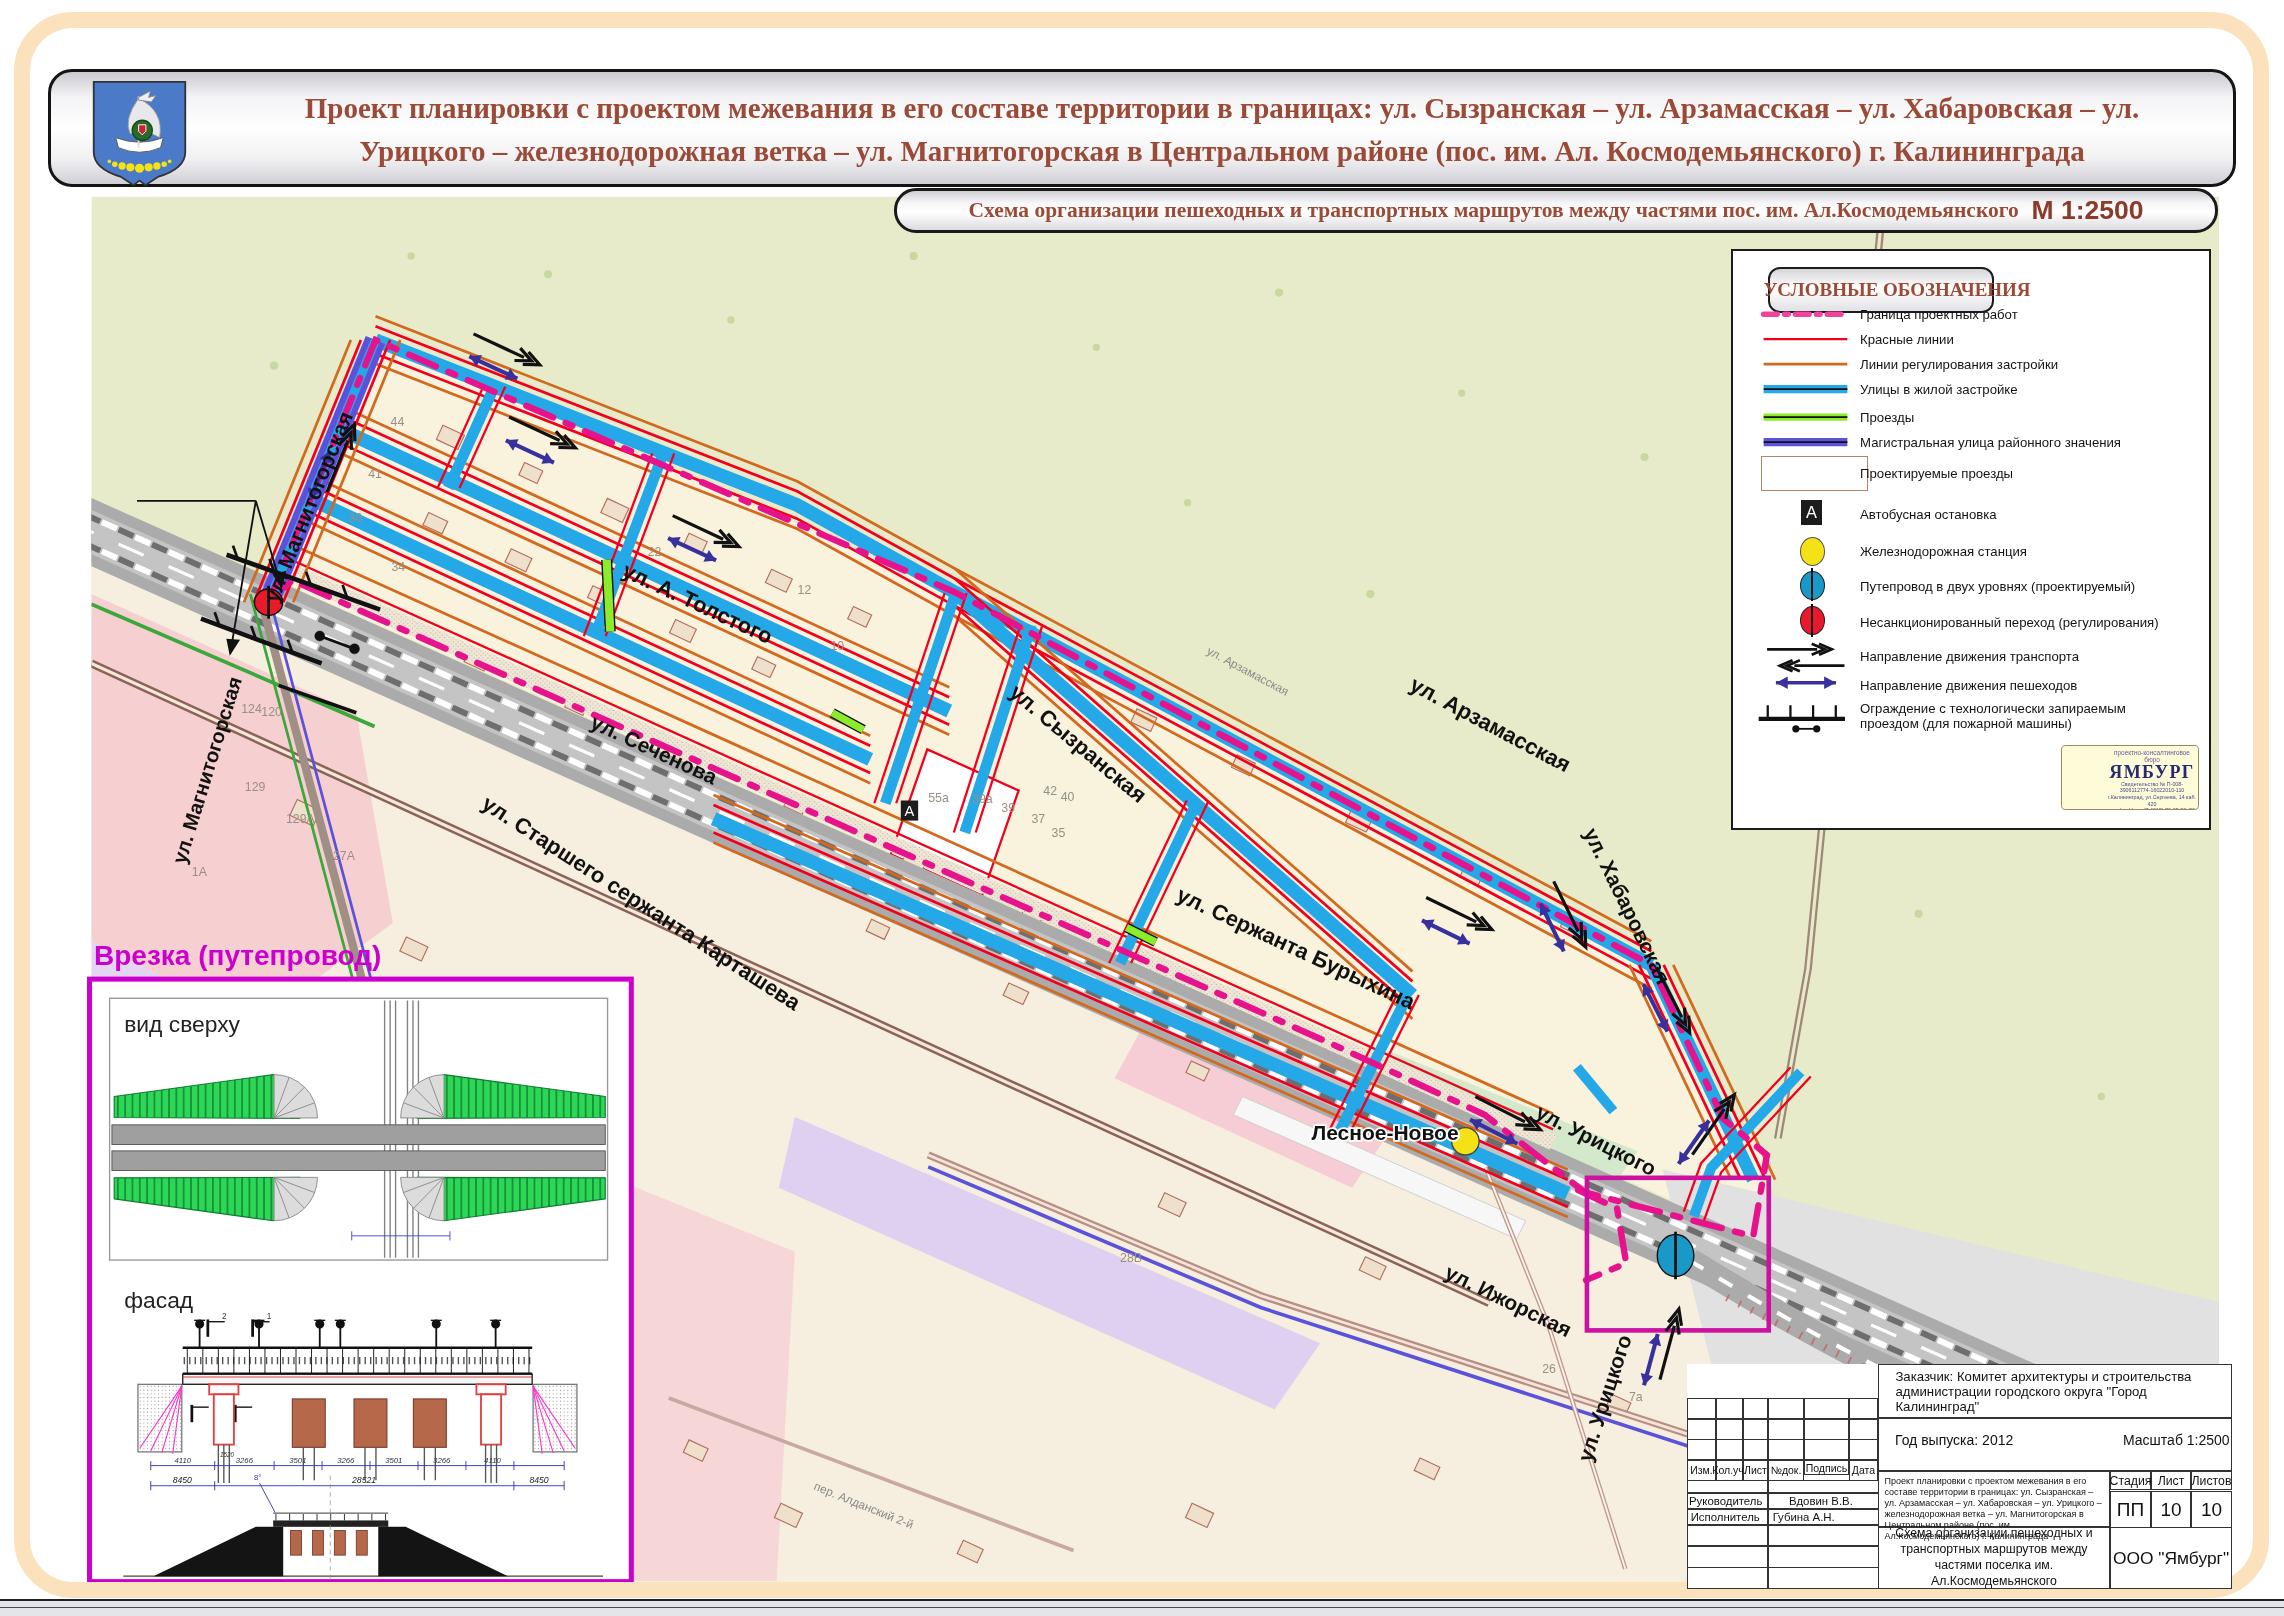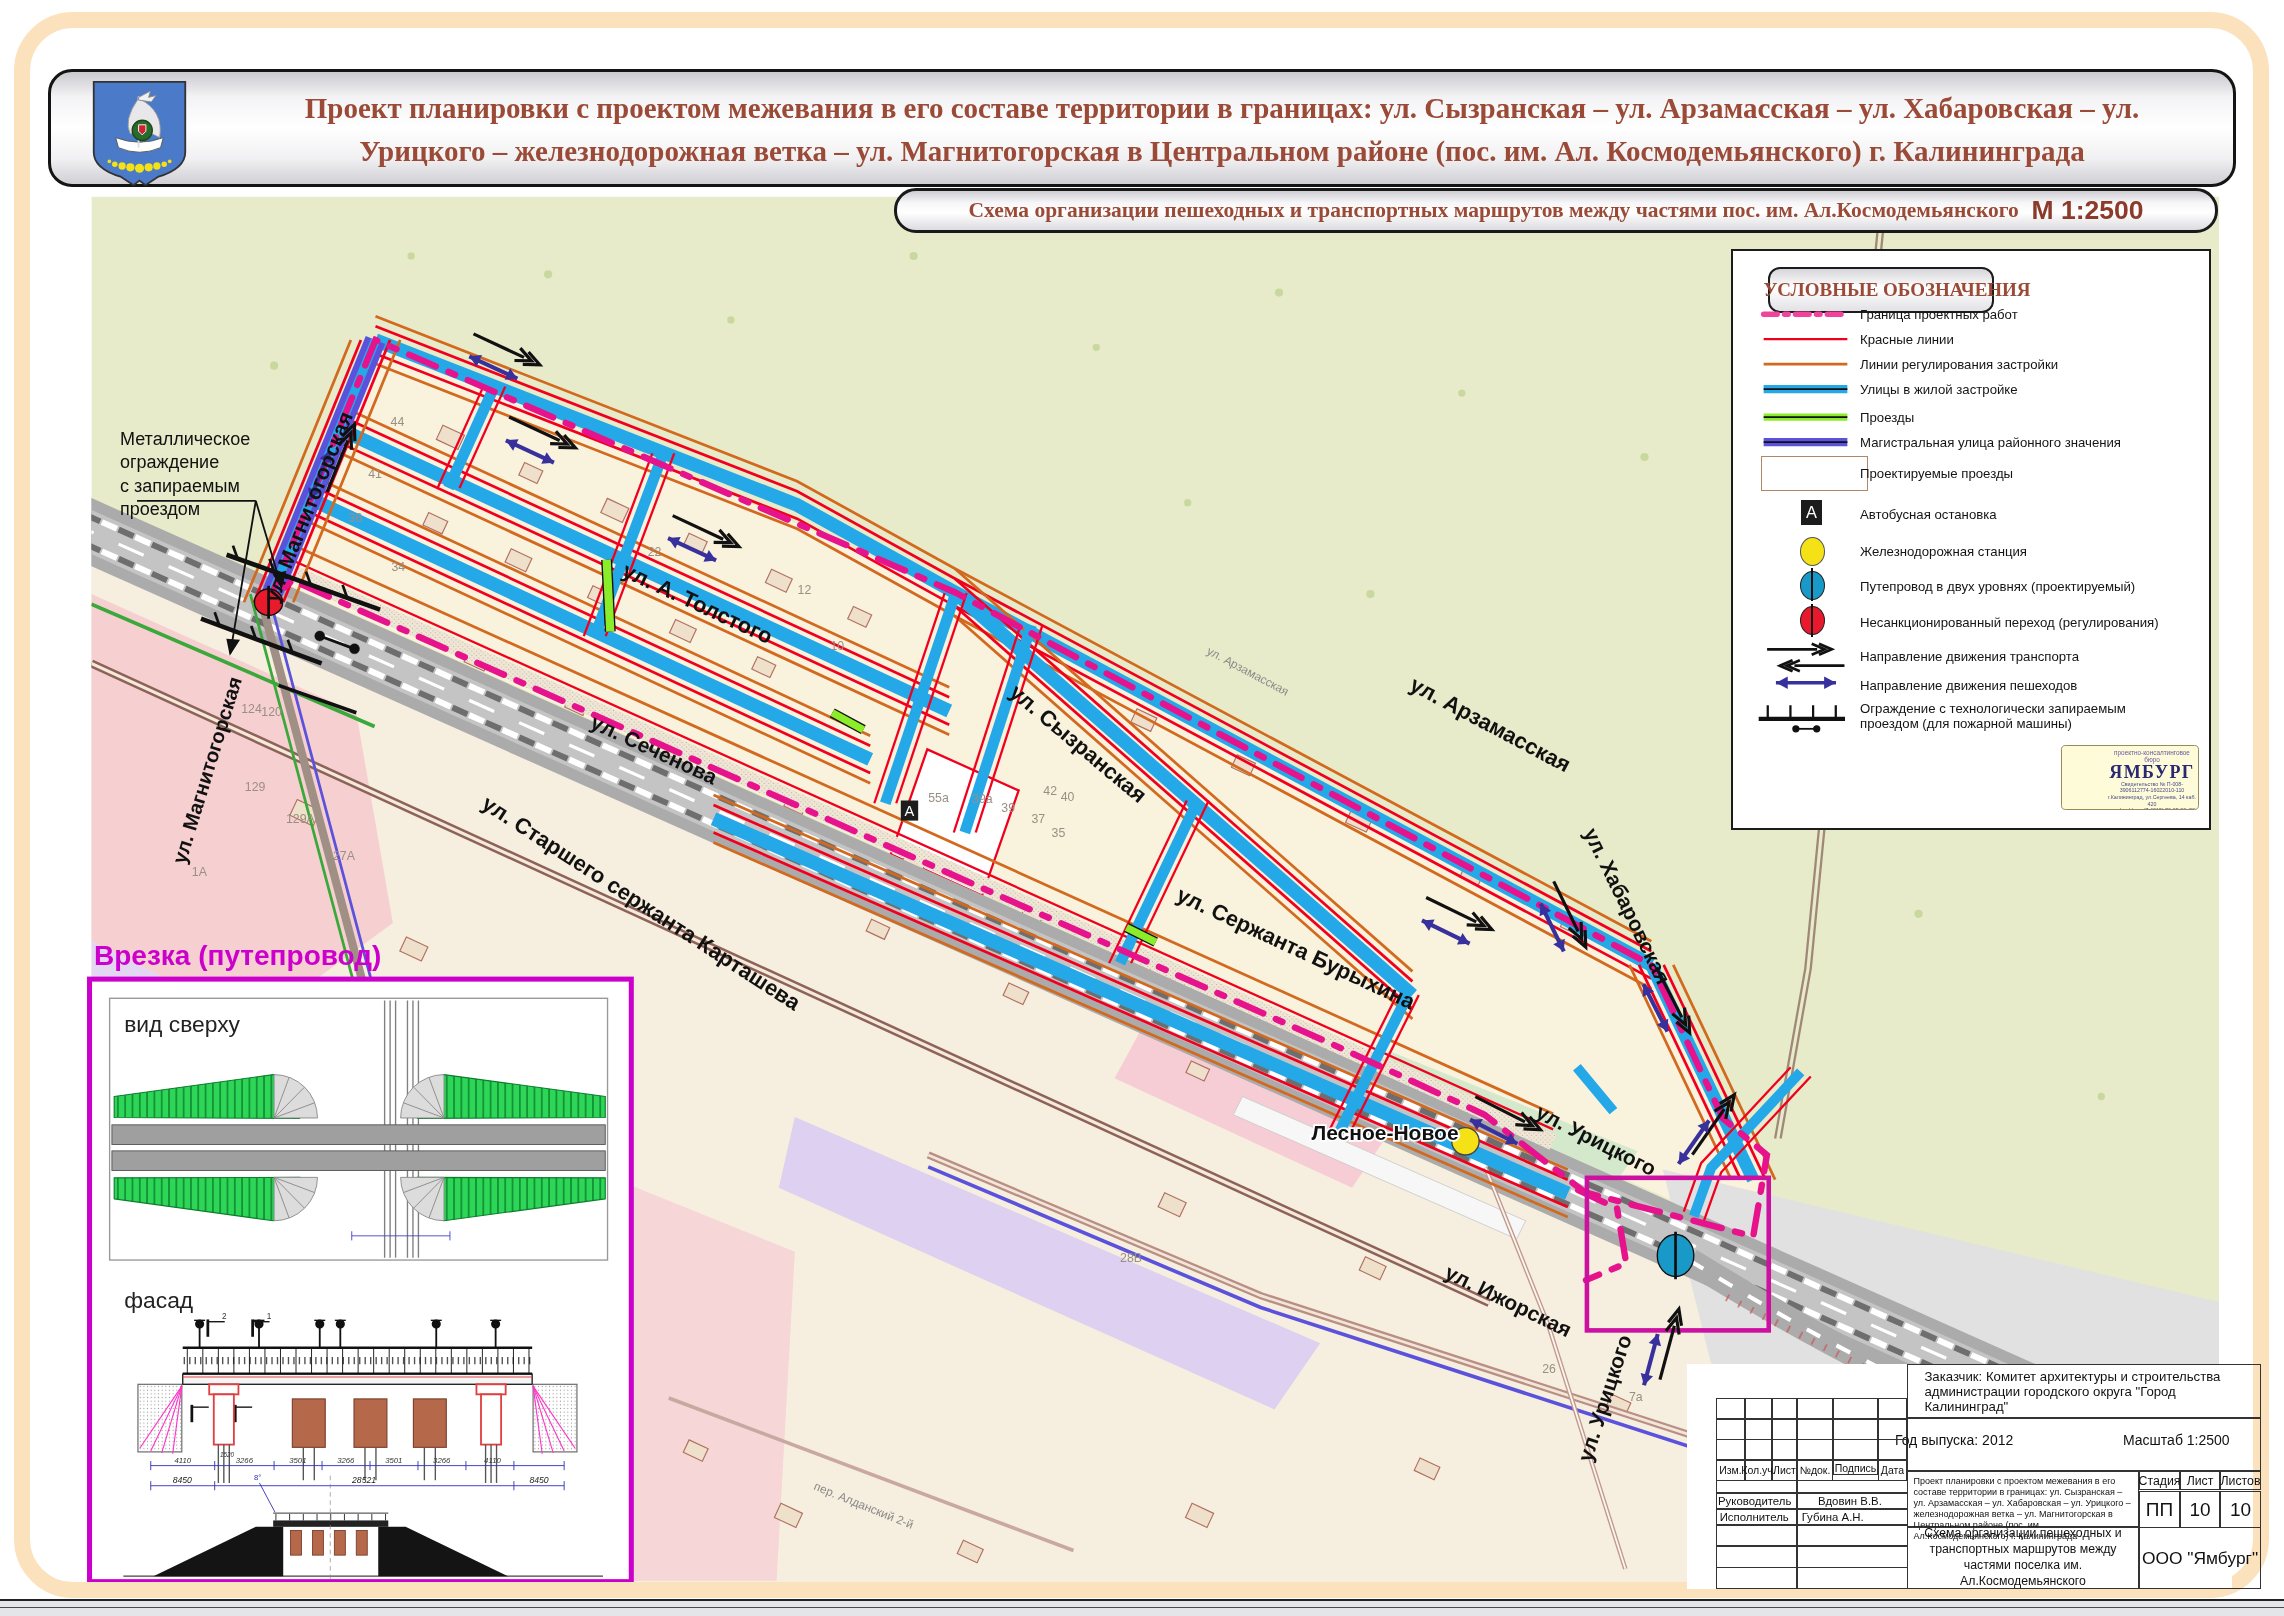--- a/index.html
+++ b/index.html
@@ -22,21 +22,21 @@
      background:linear-gradient(180deg,#d6d6da,#ffffff 45%,#e2e2e6);display:flex;align-items:center;justify-content:center;
      font-family:"Liberation Serif",serif;font-weight:bold;font-size:19px;color:#9a4a36;white-space:nowrap;padding-left:32px;}
   .leg-label{position:absolute;left:127px;width:347px;font-size:13.2px;color:#141414;line-height:1.15;}
   .leg-sym{position:absolute;left:27px;width:91px;}
   .stamp{position:absolute;left:328px;top:494px;width:138px;height:65px;background:#fdfbd8;border:1.4px solid #9a8a5a;border-radius:4.6px;box-sizing:border-box;overflow:hidden;text-align:center;padding-left:44px;}
   .stamp .b1{font-size:6.4px;color:#6a5aa0;margin-top:2.7px;}
   .stamp .b2{font-family:"Liberation Serif",serif;font-weight:bold;font-size:18px;color:#2a2a72;letter-spacing:1.4px;line-height:1.0;}
   .stamp .b3{font-size:5.3px;color:#4a4a8a;line-height:1.25;}
   .annot{position:absolute;left:120px;top:428px;width:238px;font-size:18px;line-height:1.3;color:#111;white-space:pre-line;}
   .tb{position:absolute;left:1687px;top:1364px;width:545px;height:225px;background:#ffffff;font-family:"Liberation Sans",sans-serif;color:#111;}
-  .tb .cell{position:absolute;box-sizing:border-box;border:1.1px solid #333;margin-left:29px;}
+  .tb .cell{position:absolute;box-sizing:border-box;border:1.1px solid #333;}
   .tb .lbl{display:flex;align-items:center;justify-content:center;text-align:center;}
   .inset-title{position:absolute;left:94px;top:940px;font-size:28px;font-weight:bold;color:#cc00cc;white-space:nowrap;}
   svg text{font-family:"Liberation Sans",sans-serif;}
 </style>
 </head>
 <body>
 
 <div class="sheet">
 
   <svg class="abs" style="left:0;top:0" width="2284" height="1617" viewBox="0 0 5000 3539">
@@ -635,24 +635,20 @@
       </g>
     </svg>
     <div class="hdr-title">Проект планировки с проектом межевания в его составе территории в границах:  ул. Сызранская – ул. Арзамасская – ул. Хабаровская –  ул. Урицкого – железнодорожная ветка – ул. Магнитогорская в Центральном районе (пос. им. Ал. Космодемьянского) г. Калининграда</div>
   </div>
 
   <div class="subtitle">
     <span class="t">Схема организации  пешеходных и транспортных маршрутов между частями пос. им. Ал.Космодемьянского</span>
     <span class="s">М 1:2500</span>
   </div>
 
-  <div class="annot">Металлическое
-ограждение
-с запираемым
-проездом</div>
 
   <div class="inset-title">Врезка (путепровод)</div>
 
   <div class="legend">
     <div class="leg-title">УСЛОВНЫЕ ОБОЗНАЧЕНИЯ</div>
 
     <svg class="leg-sym" style="top:55px" width="91" height="16.4" viewBox="0 0 200 36">
         <line x1="8" y1="18" x2="192" y2="18" stroke="#f0449c" stroke-width="12" stroke-linecap="round" stroke-dasharray="30 16 8 16"></line>
       </svg>
     <div class="leg-label" style="top:56px">Граница  проектных работ</div>

